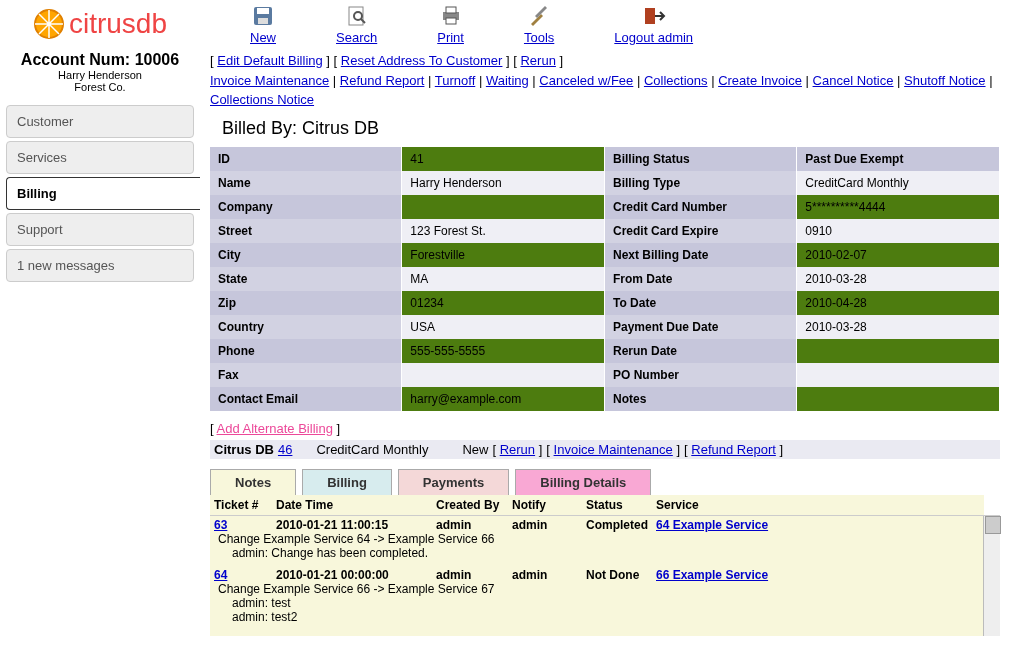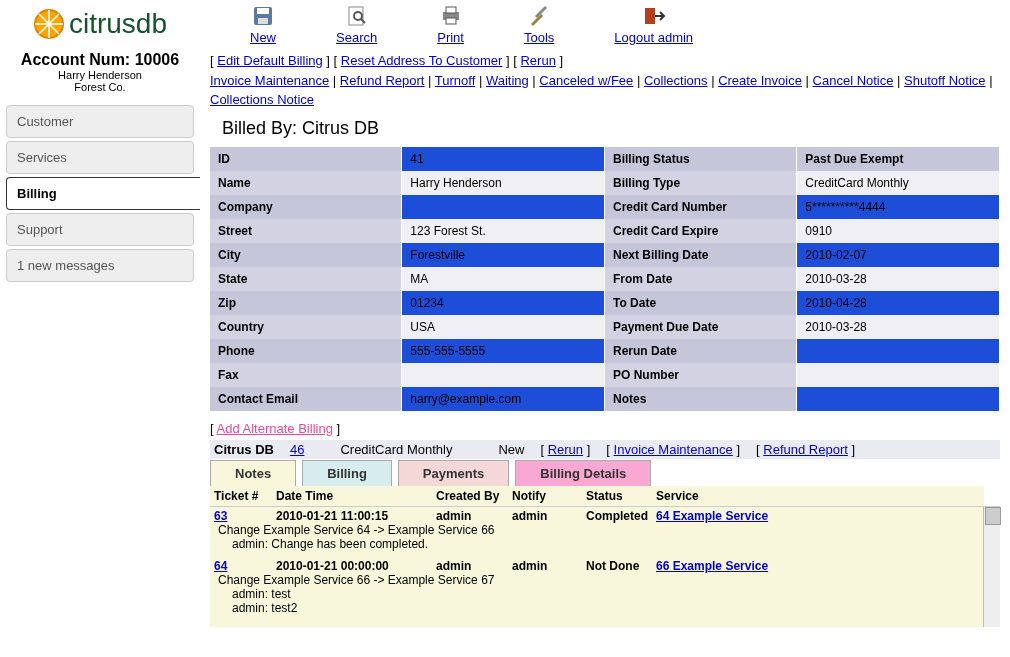--- a/index.html
+++ b/index.html
@@ -18,21 +18,21 @@
     width: 200px;
     flex-shrink: 0;
     padding-top: 8px;
     background: #fff;
   }
   .logo-area { text-align: center; margin-bottom: 8px; }
   .logo {
     display: inline-flex;
     align-items: center;
     gap: 4px;
-    color: #14532d;
+    color: #ef4444;
     font-size: 28px;
   }
   .logo-svg { width: 32px; height: 32px; }
   .account-info { text-align: center; margin-bottom: 12px; }
   .account-num { font-weight: bold; font-size: 16px; }
   .account-name { font-size: 11px; }
   .account-co { font-size: 11px; }
   .nav-item {
     background: #eeeeee;
     border: 1px solid #ccc;
@@ -93,35 +93,35 @@
     padding: 5px 8px;
     font-size: 12px;
     border-right: 1px solid #fff;
   }
   .details-table .lbl {
     background: #c6c6db;
     font-weight: bold;
     width: 170px;
   }
   .details-table .val {
-    background: #1d4ed8;
+    background: #4d7c0f;
     width: 180px;
   }
   .details-table tr.even .lbl { background: #d2d2e2; }
   .details-table tr.even .val { background: #efeff5; }
   
   .alt-billing { font-size: 13px; margin-bottom: 4px; }
   .alt-billing a { color: #ec4899; text-decoration: underline; }
   .alt-row {
     display: flex;
     align-items: center;
-    gap: 16px;
+    gap: 4px;
     background: #eaeaf2;
     padding: 2px 4px;
-    margin-bottom: 1px;
+    margin-bottom: 10px;
     font-size: 13px;
   }
   .alt-row a { color: #0000cc; text-decoration: underline; }
   .alt-row .bold { font-weight: bold; }
   
   .tabs {
     display: flex;
     gap: 6px;
     margin-bottom: 0;
   }

